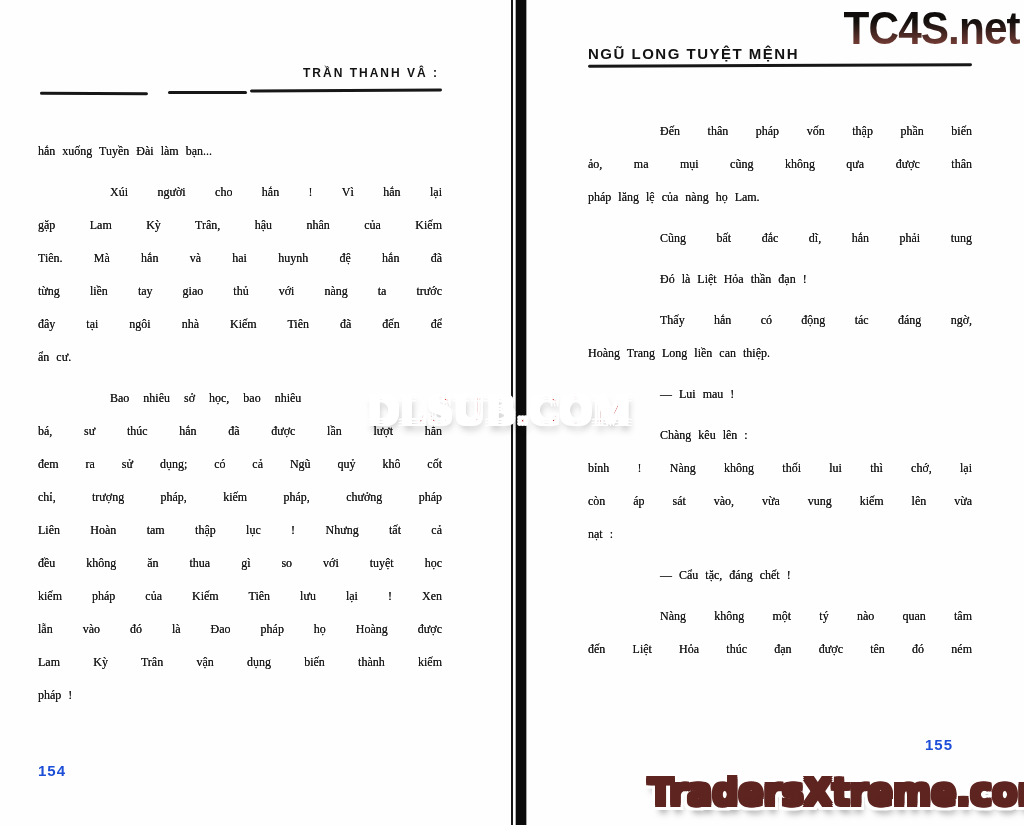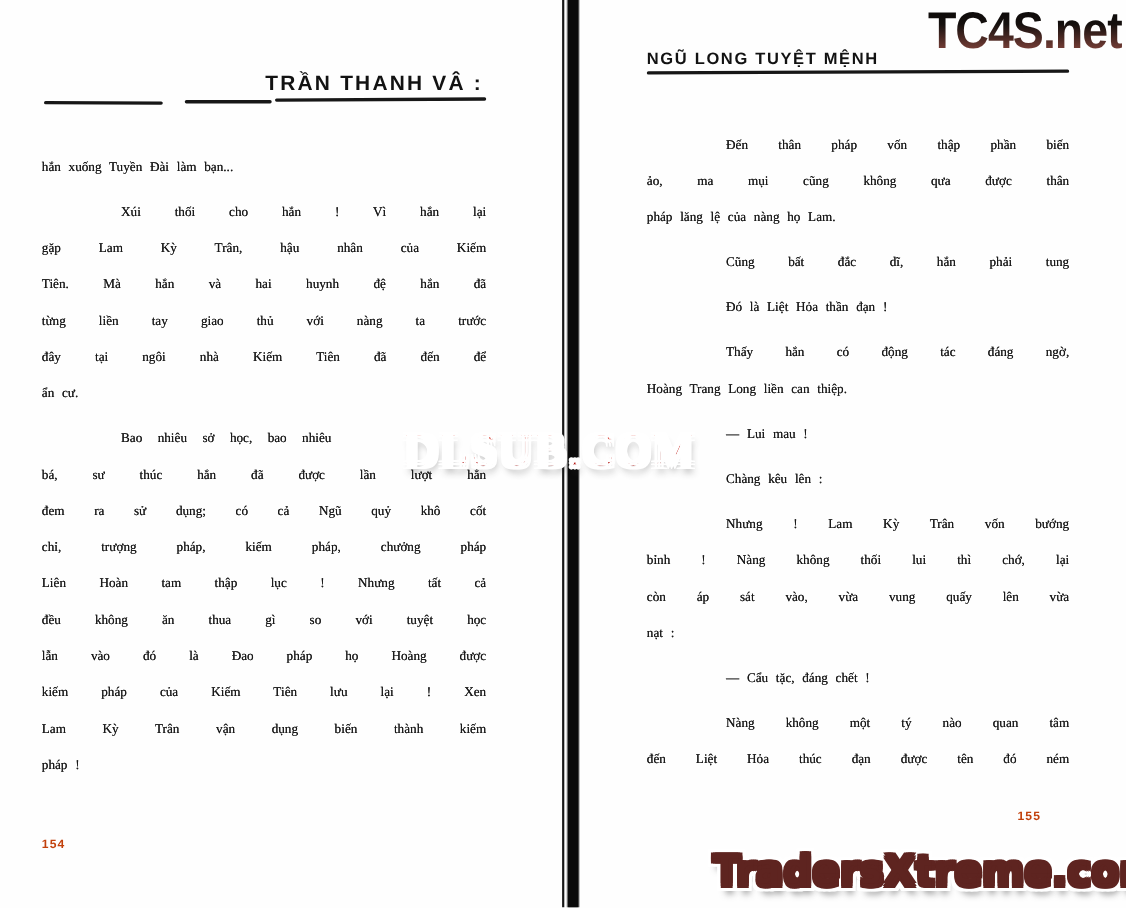--- a/index.html
+++ b/index.html
@@ -13,21 +13,21 @@
 
   
   .page { position:absolute; top:0; height:781px; }
   .page-left  { left:0;   width:509px; }
   .page-right { left:530px; width:494px; }
 
   
   .lp-title {
     position:absolute; top:66px; right:70px;
     font-family:"Liberation Sans", sans-serif;
-    font-weight:bold; font-size:19px; letter-spacing:2px; color:#121212;
+    font-weight:bold; font-size:12px; letter-spacing:2px; color:#121212;
   }
   .rule-seg { position:absolute; height:3px; background:#171717; border-radius:2px; }
   .seg1 { left:40px;  top:92px; width:108px; transform:rotate(.2deg); }
   .seg2 { left:168px; top:91px; width:79px; }
   .seg3 { left:250px; top:89px; width:192px; transform:rotate(-.3deg); }
 
   
   .rp-title {
     position:absolute; top:45px; left:58px;
     font-family:"Liberation Sans", sans-serif;
@@ -47,21 +47,21 @@
 
   .line { line-height:33px; height:33px; white-space:nowrap; text-align:left; }
   .line.jst { white-space:normal; text-align:justify; text-align-last:justify; }
   .line.ind { text-indent:72px; }
   .line.pg  { margin-top:8px; }
   .line.wide { word-spacing:11px; }
 
   
   .pgnum {
     position:absolute; font-family:"Liberation Sans", sans-serif;
-    font-weight:bold; font-size:11px; color:#c2410c; letter-spacing:1px;
+    font-weight:bold; font-size:15px; color:#1d4ed8; letter-spacing:1px;
   }
   .pgnum-left  { left:38px;  top:762px; }
   .pgnum-right { left:395px; top:736px; }
 
   
   .spine { position:absolute; left:508px; top:0; width:24px; height:825px; }
   .spine-thin  { position:absolute; left:3px; top:0; width:2px; height:825px; background:#181818; }
   .spine-thick {
     position:absolute; left:8px; top:0; width:10px; height:825px; background:#0b0b0b;
     box-shadow:1px 0 0 rgba(0,0,0,.35), -1px 0 0 rgba(0,0,0,.3);
@@ -114,34 +114,34 @@
 <div class="scan">
 
   <div class="page page-left">
     <div class="lp-title">TRẦN THANH VÂ :</div>
     <div class="rule-seg seg1"></div>
     <div class="rule-seg seg2"></div>
     <div class="rule-seg seg3"></div>
 
     <div class="body-col body-left" id="left-body">
         <div class="line">hắn xuống Tuyền Đài làm bạn...</div>
-        <div class="line ind jst pg">Xúi thối cho hắn ! Vì hắn lại</div>
+        <div class="line ind jst pg">Xúi người cho hắn ! Vì hắn lại</div>
         <div class="line jst">gặp Lam Kỳ Trân, hậu nhân của Kiếm</div>
         <div class="line jst">Tiên. Mà hắn và hai huynh đệ hắn đã</div>
         <div class="line jst">từng liền tay giao thủ với nàng ta trước</div>
         <div class="line jst">đây tại ngôi nhà Kiếm Tiên đã đến để</div>
         <div class="line">ẩn cư.</div>
         <div class="line ind pg wide">Bao nhiêu sở học, bao nhiêu</div>
         <div class="line jst">bá, sư thúc hắn đã được lần lượt hẳn</div>
         <div class="line jst">đem ra sử dụng; có cả Ngũ quỷ khô cốt</div>
         <div class="line jst">chỉ, trượng pháp, kiếm pháp, chưởng pháp</div>
         <div class="line jst">Liên Hoàn tam thập lục ! Nhưng tất cả</div>
         <div class="line jst">đều không ăn thua gì so với tuyệt học</div>
+        <div class="line jst">kiếm pháp của Kiếm Tiên lưu lại ! Xen</div>
         <div class="line jst">lẫn vào đó là Đao pháp họ Hoàng được</div>
-        <div class="line jst">kiếm pháp của Kiếm Tiên lưu lại ! Xen</div>
         <div class="line jst">Lam Kỳ Trân vận dụng biến thành kiếm</div>
         <div class="line">pháp !</div>
       </div>
 
     <div class="pgnum pgnum-left">154</div>
   </div>
 
   <div class="spine">
     <div class="spine-thin"></div>
     <div class="spine-thick"></div>
@@ -154,23 +154,22 @@
     <div class="body-col body-right" id="right-body">
         <div class="line ind jst">Đến thân pháp vốn thập phần biến</div>
         <div class="line jst">ảo, ma mụi cũng không qưa được thân</div>
         <div class="line">pháp lăng lệ của nàng họ Lam.</div>
         <div class="line ind jst pg">Cũng bất đắc dĩ, hắn phải tung</div>
         <div class="line ind pg">Đó là Liệt Hỏa thần đạn !</div>
         <div class="line ind jst pg">Thấy hắn có động tác đáng ngờ,</div>
         <div class="line">Hoàng Trang Long liền can thiệp.</div>
         <div class="line ind pg">— Lui mau !</div>
         <div class="line ind pg">Chàng kêu lên :</div>
-        <div class="line ind jst pg">Nhưng ! Lam Kỳ Trân vốn bướng</div>
         <div class="line jst">bỉnh ! Nàng không thối lui thì chớ, lại</div>
-        <div class="line jst">còn áp sát vào, vừa vung quấy lên vừa</div>
+        <div class="line jst">còn áp sát vào, vừa vung kiếm lên vừa</div>
         <div class="line">nạt :</div>
         <div class="line ind pg">— Cẩu tặc, đáng chết !</div>
         <div class="line ind jst pg">Nàng không một tý nào quan tâm</div>
         <div class="line jst">đến Liệt Hỏa thúc đạn được tên đó ném</div>
       </div>
 
     <div class="pgnum pgnum-right">155</div>
   </div>
 
   <div class="wm wm-tc4s">TC4S.net</div>

